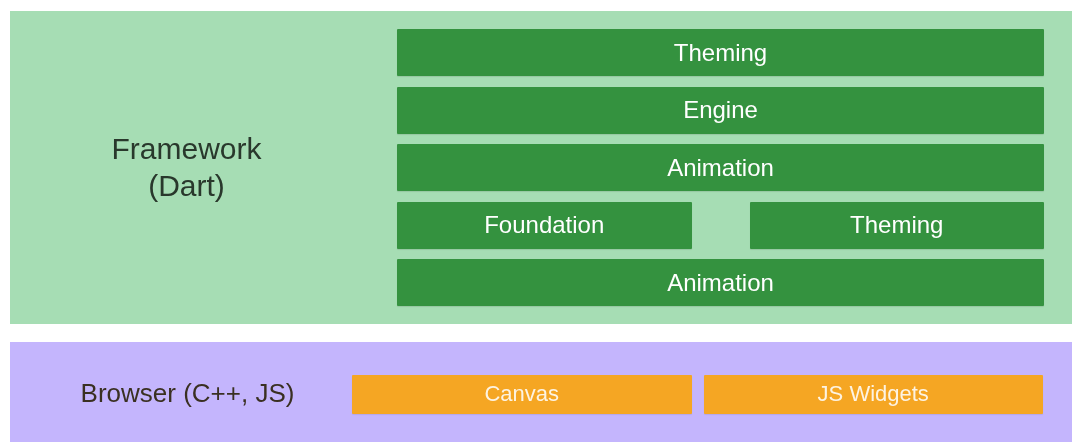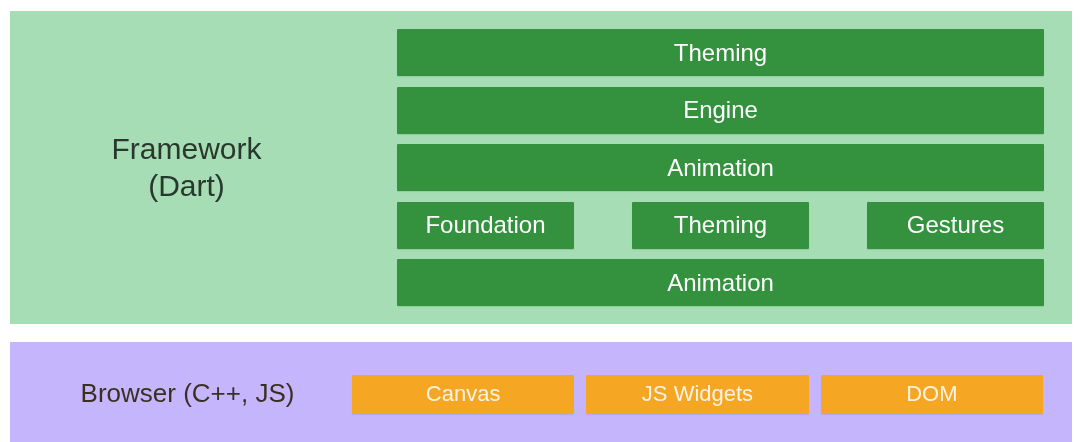--- a/index.html
+++ b/index.html
@@ -154,36 +154,34 @@
         <div class="green-box">Engine</div>
       </div>
 
       <div class="framework-row">
         <div class="green-box">Animation</div>
       </div>
 
       <div class="framework-row">
         <div class="green-box triple">Foundation</div>
         <div class="green-box triple">Theming</div>
-        <div class="green-box triple">Gestures</div>
       </div>
 
       <div class="framework-row">
         <div class="green-box">Animation</div>
       </div>
 
     </div>
   </section>
 
   <section class="layer-panel" id="browser-panel">
 
     <div class="panel-label" id="browser-label">Browser (C++, JS)</div>
 
     <div id="browser-stack">
       <div id="browser-row" class="framework-row">
         <div class="orange-box">Canvas</div>
         <div class="orange-box">JS Widgets</div>
-        <div class="orange-box">DOM</div>
       </div>
     </div>
   </section>
 
 </div>
 
 </body></html>

